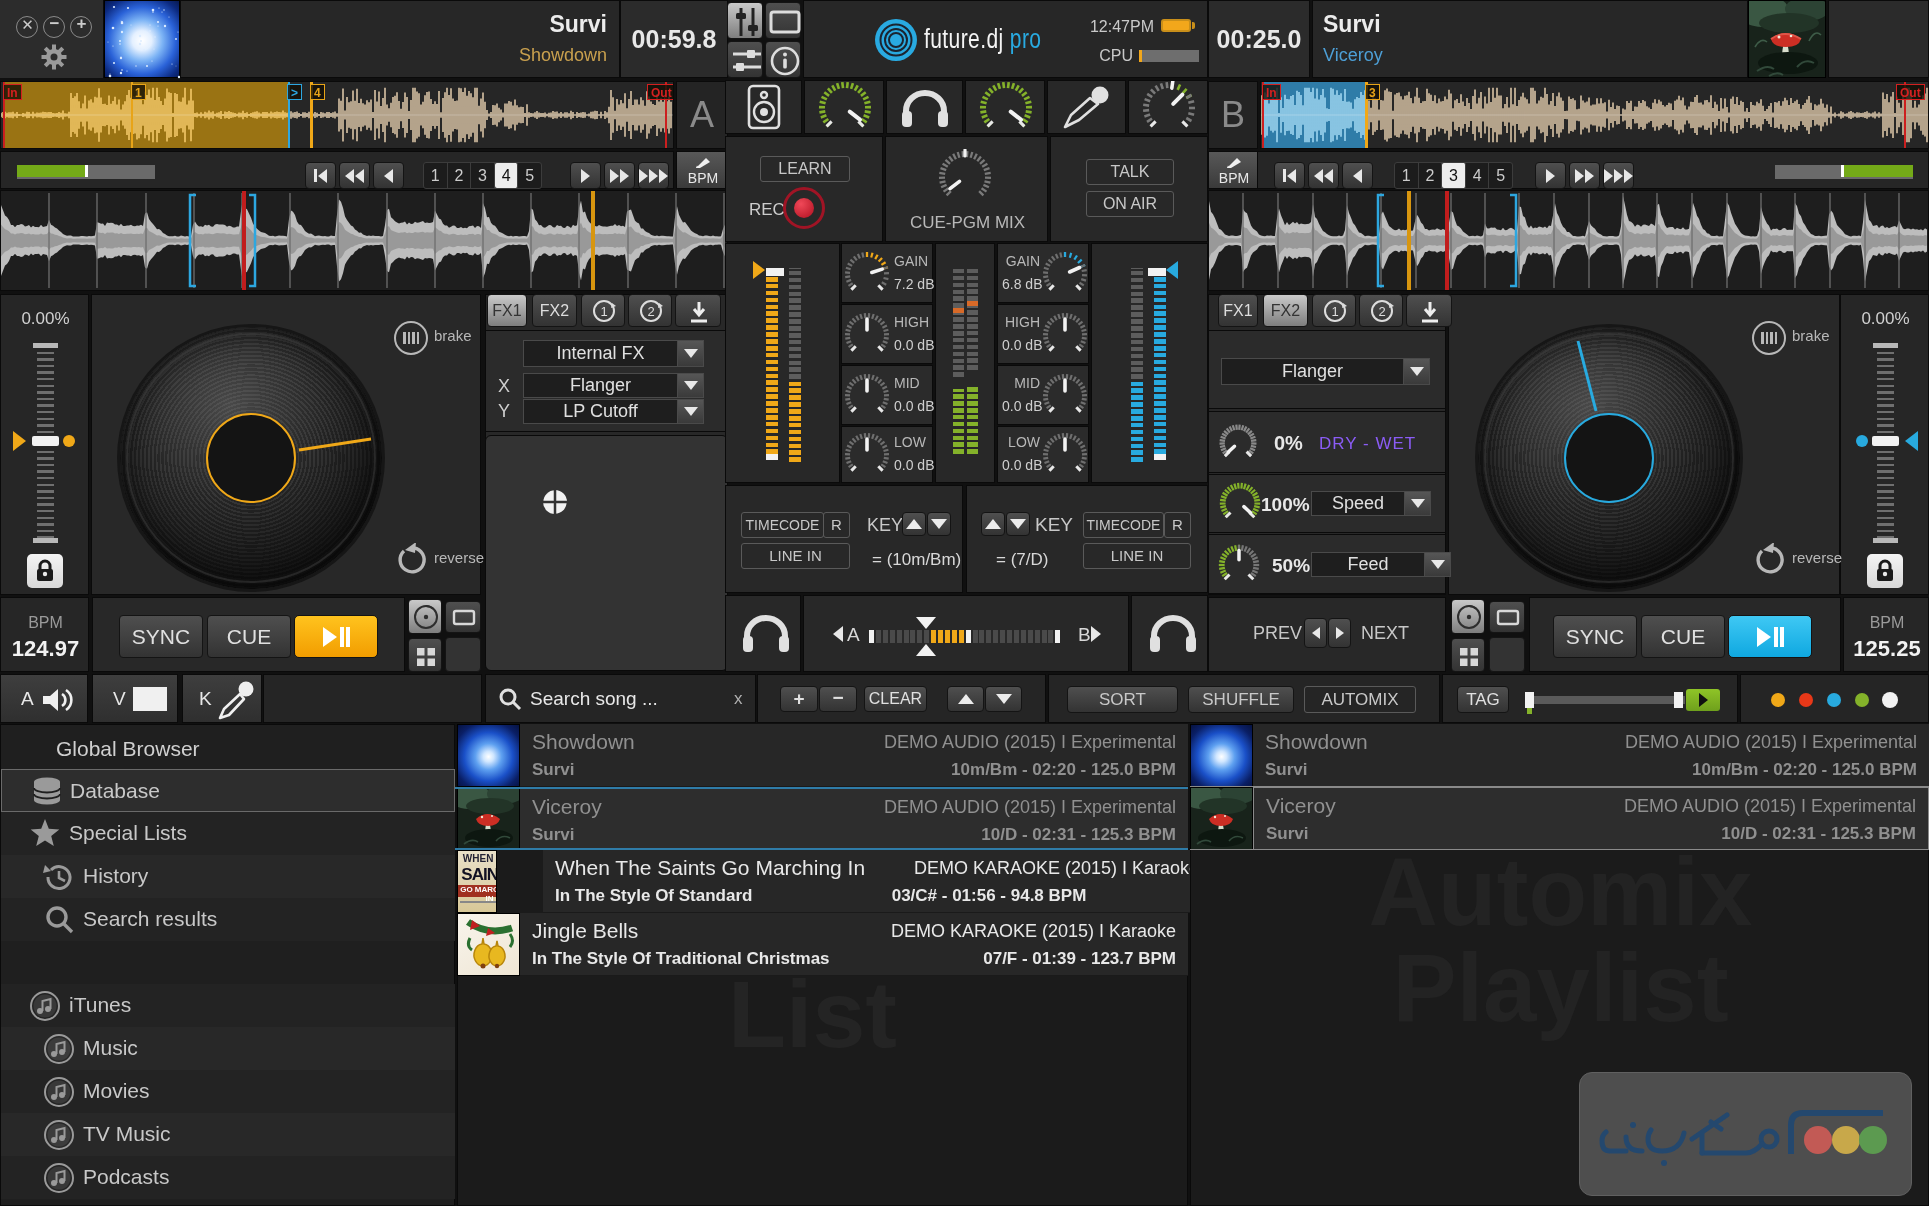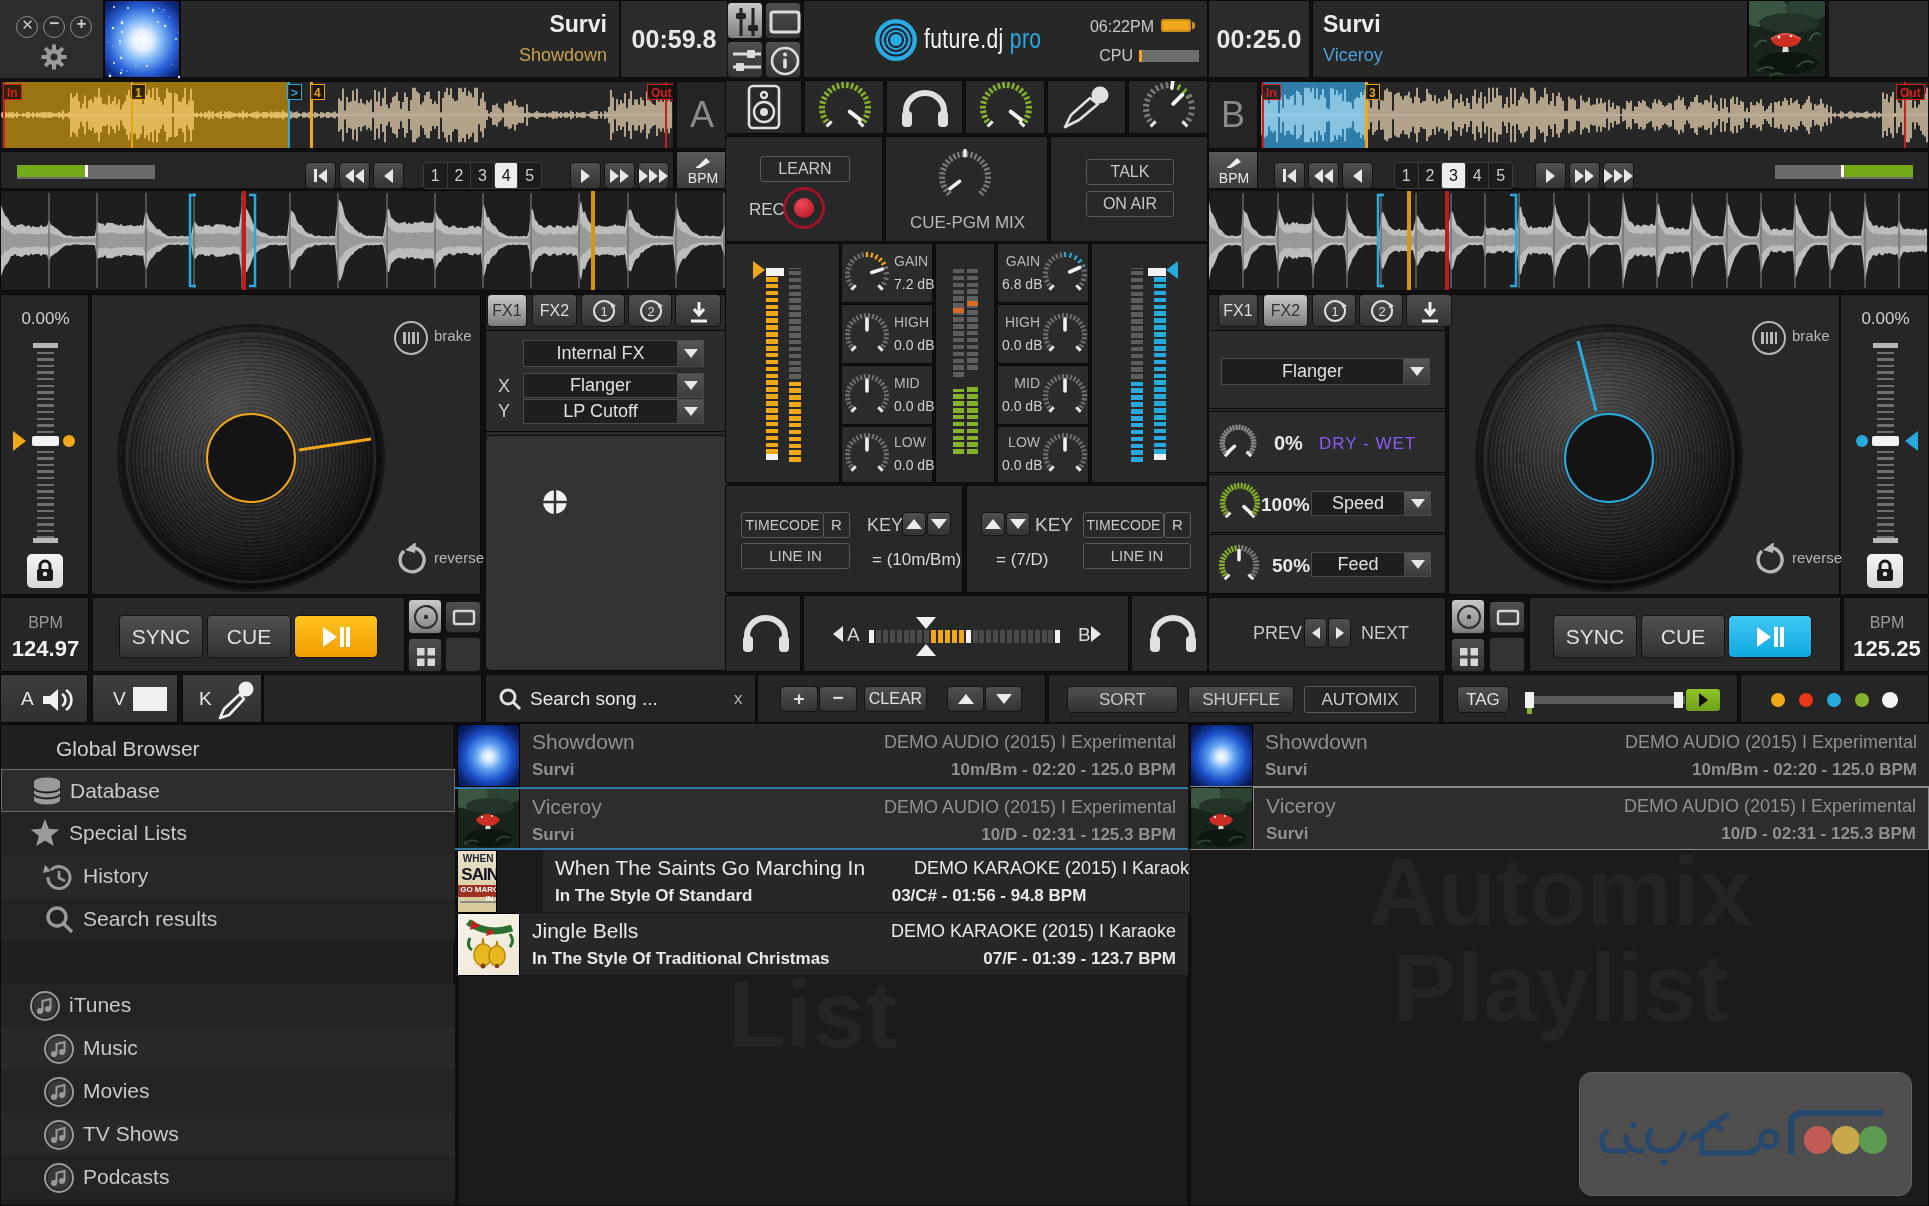--- a/index.html
+++ b/index.html
@@ -115,21 +115,21 @@
       </svg>
     </div>
     <div style="left:803px;top:0px;width:405px;height:78px;background:#272727;border:1px solid #0a0a0a">
       <svg width="44" height="44" style="position:absolute;left:70px;top:17px">
         <circle cx="22" cy="22" r="21" fill="#29aae1"></circle>
         <circle cx="22" cy="22" r="15.5" fill="none" stroke="#1b2430" stroke-width="2"></circle>
         <circle cx="22" cy="22" r="11" fill="none" stroke="#1b2430" stroke-width="2"></circle>
         <circle cx="22" cy="22" r="7" fill="none" stroke="#1b2430" stroke-width="2"></circle>
       </svg>
       <div style="left:120px;top:23px;width:230px;color:#f4f4f4;font-size:27px;transform:scaleX(0.78);transform-origin:0 0;white-space:nowrap;letter-spacing:0.5px">future.dj <span style="color:#29aae1">pro</span></div>
-      <div style="left:280px;top:17px;width:70px;text-align:right;color:#c9c9c9;font-size:16px">06:22PM</div>
+      <div style="left:280px;top:17px;width:70px;text-align:right;color:#c9c9c9;font-size:16px">12:47PM</div>
       <div style="left:357px;top:18px;width:30px;height:13px;border:2px solid #c98f1a;border-radius:3px;background:#f2a71b"></div>
       <div style="left:388px;top:21px;width:3px;height:7px;background:#c98f1a;border-radius:0 2px 2px 0"></div>
       <div style="left:284px;top:46px;width:45px;text-align:right;color:#c9c9c9;font-size:16px">CPU</div>
       <div style="left:335px;top:49px;width:60px;height:12px;background:#6e6e6e"></div>
       <div style="left:335px;top:49px;width:3px;height:12px;background:#f2a71b"></div>
     </div>
     <div style="left:1208px;top:0px;width:102px;height:78px;background:#2b2b2b;border:1px solid #0a0a0a;display:flex;align-items:center;justify-content:center;color:#e8e8e8;font-size:25px;font-weight:700">00:25.0</div>
     <div style="left:1312px;top:0px;width:436px;height:78px;background:#272727;border:1px solid #0a0a0a">
       <div style="left:10px;top:10px;width:400px;color:#ececec;font-size:23px;font-weight:700">Survi</div>
       <div style="left:10px;top:44px;width:400px;color:#4d9fd6;font-size:18px">Viceroy</div>
@@ -585,21 +585,21 @@
         <line x1="38.1" y1="26.8" x2="43.8" y2="27.9" stroke="#777777" stroke-width="2.2"></line>
         <line x1="37.3" y1="29.5" x2="42.6" y2="31.7" stroke="#777777" stroke-width="2.2"></line>
         <line x1="36.0" y1="32.0" x2="40.8" y2="35.2" stroke="#777777" stroke-width="2.2"></line>
         <line x1="34.2" y1="34.2" x2="38.3" y2="38.3" stroke="#777777" stroke-width="2.2"></line>
         <line x1="14.5" y1="33.5" x2="9.7" y2="38.3" stroke="#e8e8e8" stroke-width="3"></line>
         <line x1="33.5" y1="33.5" x2="38.3" y2="38.3" stroke="#e8e8e8" stroke-width="3"></line>
         <line x1="24.0" y1="18.7" x2="24.0" y2="9.6" stroke="#f2f2f2" stroke-width="3.5" stroke-linecap="round"></line>
       </svg>
     </div>
     <div style="left:1272px;top:555px;color:#e8e8e8;font-size:19px;font-weight:700">50%</div>
-    <div style="left:1311px;top:552px;width:120px;height:25px;background:#1e1e1e;border:1px solid #4a4a4a;display:flex">
+    <div style="left:1311px;top:552px;width:140px;height:25px;background:#1e1e1e;border:1px solid #4a4a4a;display:flex">
       <div style="position:static;flex:1;text-align:center;line-height:23px;color:#e0e0e0;font-size:18px">Feed</div>
       <div style="position:static;width:26px;border-left:1px solid #4a4a4a;background:linear-gradient(#565656,#3a3a3a);display:flex;align-items:center;justify-content:center">
         <div style="position:static;width:0;height:0;border-left:7px solid transparent;border-right:7px solid transparent;border-top:9px solid #e8e8e8"></div>
       </div>
     </div>
     <div style="left:0px;top:597px;width:89px;height:75px;background:#262626;border:1px solid #0a0a0a;text-align:center">
       <div style="left:0;top:16px;width:89px;color:#9a9a9a;font-size:16px">BPM</div>
       <div style="left:0;top:38px;width:89px;color:#f2f2f2;font-size:22px;font-weight:700">124.97</div>
     </div>
     <div style="left:92px;top:597px;width:313px;height:75px;background:#282828;border:1px solid #0a0a0a"></div>
@@ -1333,21 +1333,21 @@
         <div style="left:82px;top:9px;color:#c8c8c8;font-size:21px">Movies</div>
       </div>
       <div style="left:0px;top:388px;width:454px;height:43px;background:#282828;">
         <svg width="32" height="32" style="position:absolute;left:42px;top:6px">
           <circle cx="16" cy="16" r="14" fill="none" stroke="#9a9a9a" stroke-width="2"></circle>
           <circle cx="16" cy="16" r="11.5" fill="#777" opacity="0.25"></circle>
           <circle cx="11" cy="21" r="3" fill="#9a9a9a"></circle>
           <circle cx="19" cy="19" r="3" fill="#9a9a9a"></circle>
           <path d="M13.5 21 v-10 l8 -2 v10" stroke="#9a9a9a" stroke-width="2" fill="none"></path>
         </svg>
-        <div style="left:82px;top:9px;color:#c8c8c8;font-size:21px">TV Shows</div>
+        <div style="left:82px;top:9px;color:#c8c8c8;font-size:21px">TV Music</div>
       </div>
       <div style="left:0px;top:431px;width:454px;height:43px;background:#232323;">
         <svg width="32" height="32" style="position:absolute;left:42px;top:6px">
           <circle cx="16" cy="16" r="14" fill="none" stroke="#9a9a9a" stroke-width="2"></circle>
           <circle cx="16" cy="16" r="11.5" fill="#777" opacity="0.25"></circle>
           <circle cx="11" cy="21" r="3" fill="#9a9a9a"></circle>
           <circle cx="19" cy="19" r="3" fill="#9a9a9a"></circle>
           <path d="M13.5 21 v-10 l8 -2 v10" stroke="#9a9a9a" stroke-width="2" fill="none"></path>
         </svg>
         <div style="left:82px;top:9px;color:#c8c8c8;font-size:21px">Podcasts</div>

